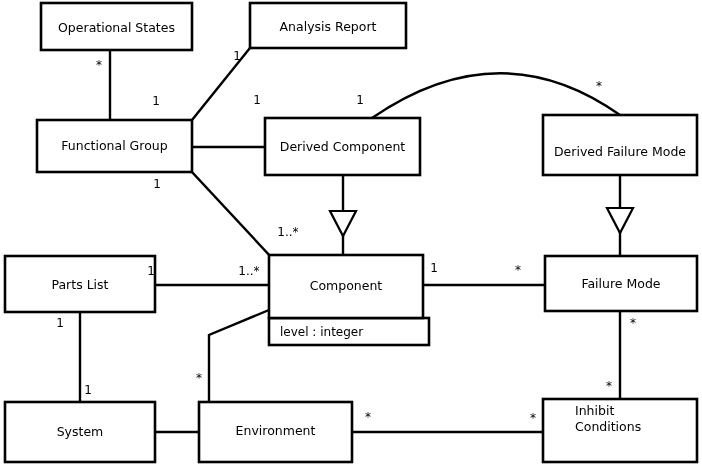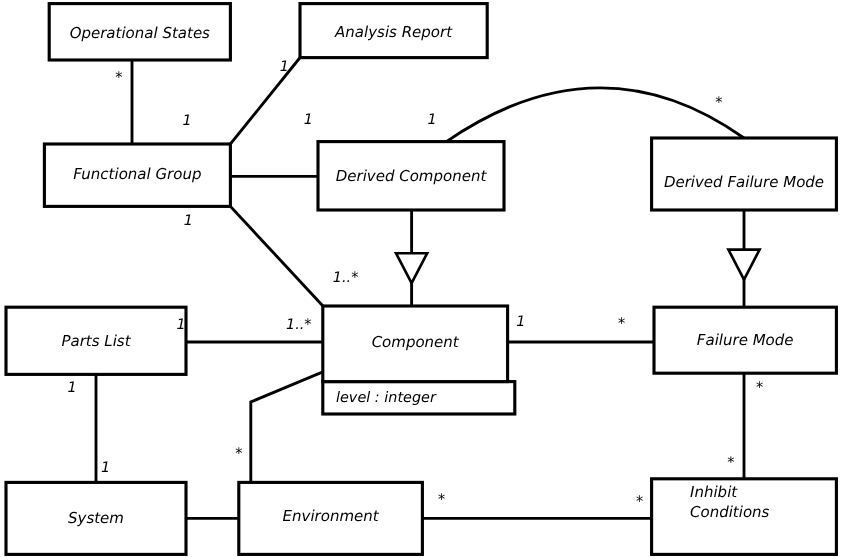--- a/index.html
+++ b/index.html
@@ -7,21 +7,20 @@
     padding: 0;
     background: #ffffff;
   }
   #diagram-root {
     position: relative;
     width: 702px;
     height: 464px;
     background: #ffffff;
     font-family: "DejaVu Sans", sans-serif;
     overflow: hidden;
-    font-style: italic;
   }
   #uml-svg {
     position: absolute;
     left: 0;
     top: 0;
     width: 702px;
     height: 464px;
   }
   .uml-box {
     fill: #ffffff;

